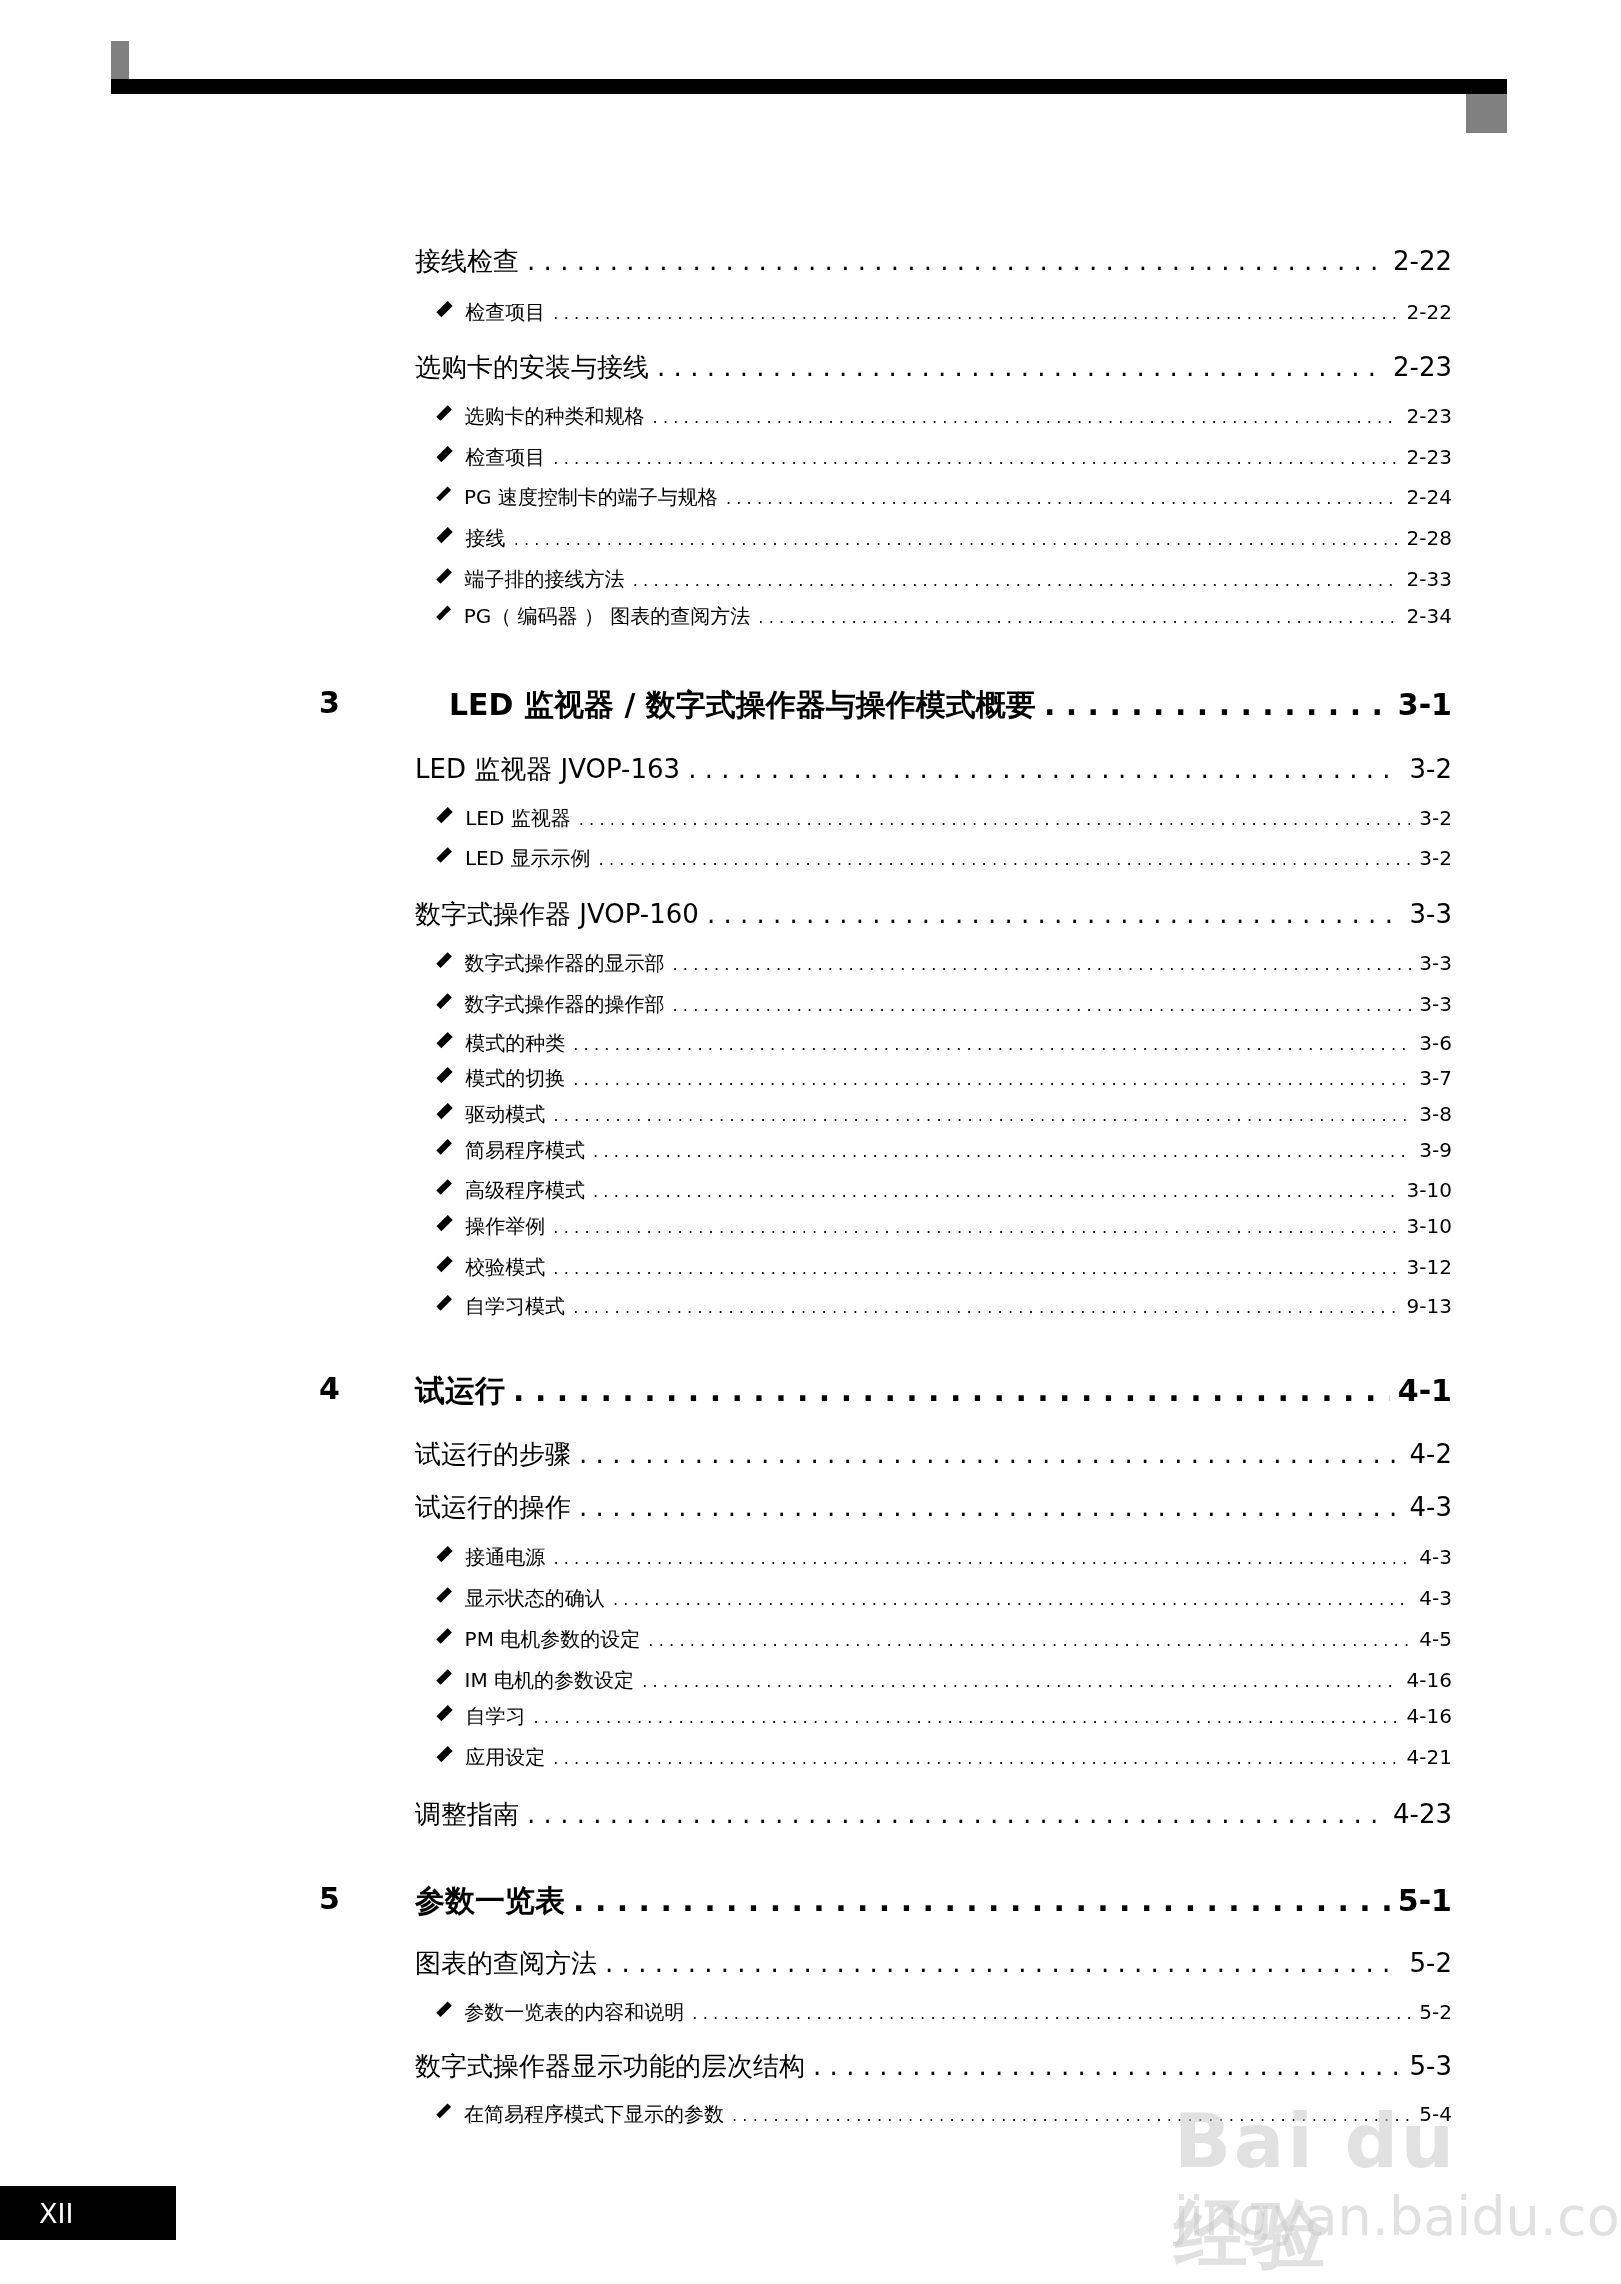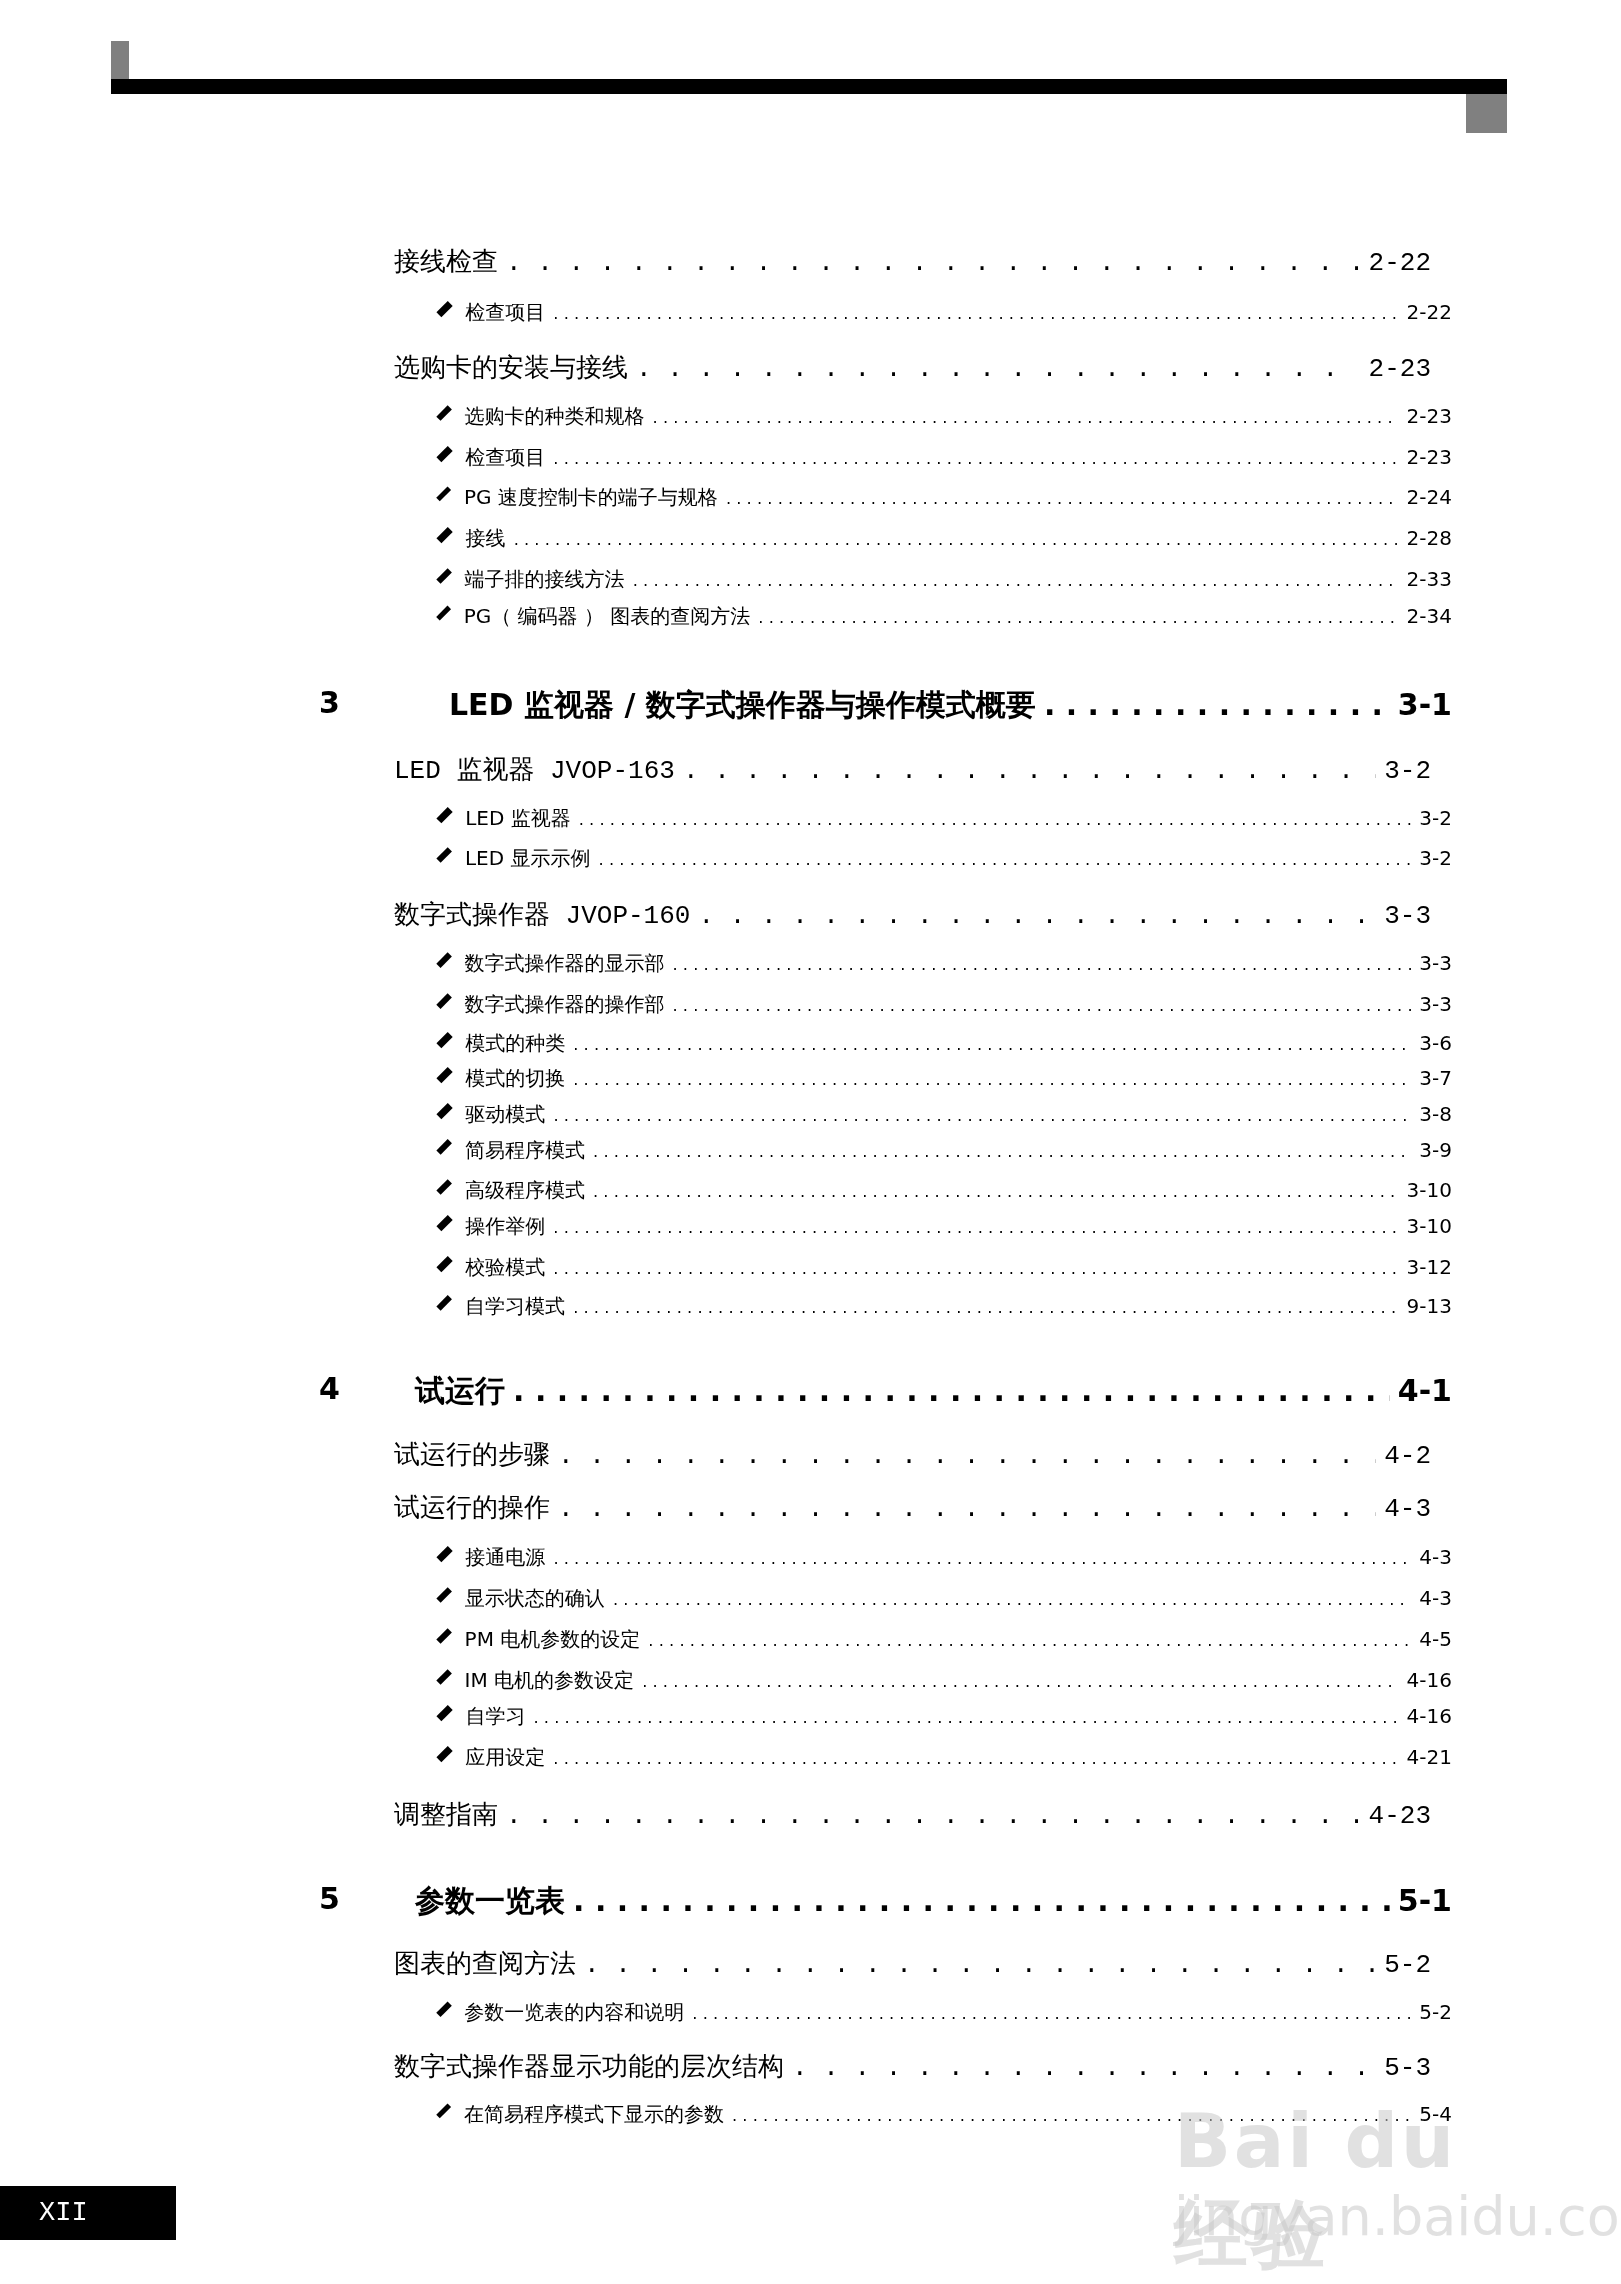--- a/index.html
+++ b/index.html
@@ -21,27 +21,27 @@
       content: ". . . . . . . . . . . . . . . . . . . . . . . . . . . . . . . . . . . . . . . . . . . . . . . . . . . . . . . . . . . . . . . . . . . . . . . . . . . . . . . . . . . . . . . . . . . . . . . . . . . . . . . . . . . . . . . . . . . . . . . . . . . . . . . . . . . . . . . . . . . . . . . . . . . . . . . . . . . . . . . . . . . . . . . . . . . . . . . . . . . . . . . . . . . . . . . . . . . . . . . . .";
       white-space: nowrap;
     }
     .row .page { flex: 0 0 auto; text-align: center; }
 
     .chapter { left: 319px; width: 1133px; font-size: 30px; font-weight: bold; }
     .chapter .num { position: absolute; left: 0; }
     .chapter .label { margin-left: 96px; text-align: center; }
     .chapter.ch3 .label { margin-left: 130px; }
 
-    .section { left: 394px; width: 1037px; font-size: 26px; font-family: Liberation Mono, monospace; }
+    .section { left: 415px; width: 1037px; font-size: 26px; }
     .sub { left: 441px; width: 1011px; font-size: 20px; }
     .sub .bullet { display: inline-block; width: 16.3px; height: 16.3px; background: #000; transform: rotate(45deg); margin-right: 17.6px; position: relative; top: -1.4px; }
     .sub .leader::before { font-size: 16.3px; }
 
     .page-tab { position: absolute; left: 0; top: 2186px; width: 176px; height: 54px; background: #000; color: #fff; font-size: 27px; display: flex; align-items: center; }
-    .page-tab span { margin-left: 39px; font-family: Liberation Mono, monospace; }
+    .page-tab span { margin-left: 39px; }
 
     .watermark { position: absolute; left: 1147px; top: 2070px; width: 380px; height: 176px; color: rgba(200,200,200,0.55); pointer-events: none; }
     .watermark .logo { position: absolute; left: 27px; top: 27px; font-size: 75px; font-weight: bold; letter-spacing: 2.7px; }
     .watermark .url { position: absolute; left: 27px; top: 115px; font-size: 54px; }
   </style>
 </head>
 <body>
 
 <div class="hdr-tab-l"></div>
 <div class="hdr-bar"></div>

